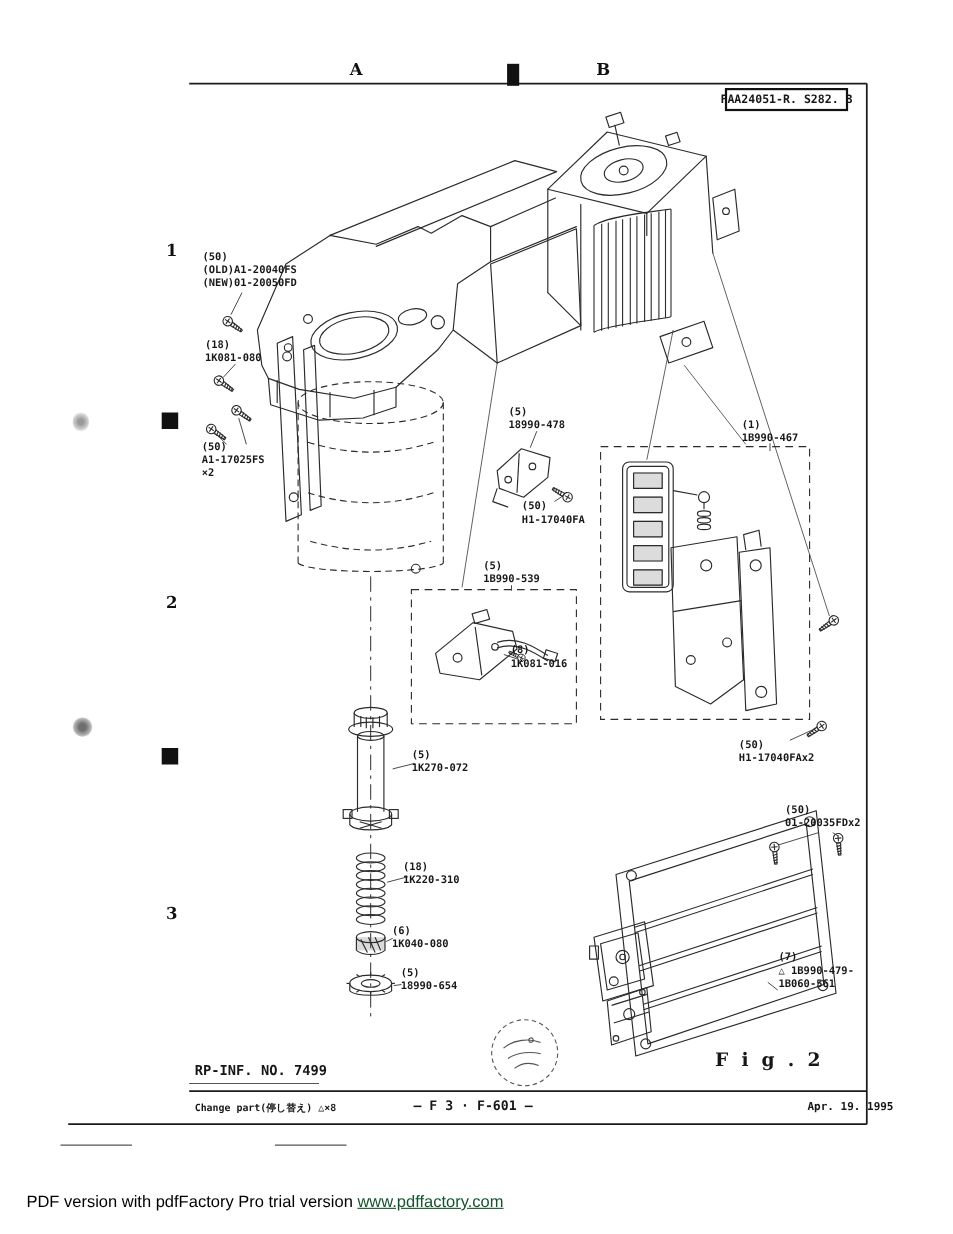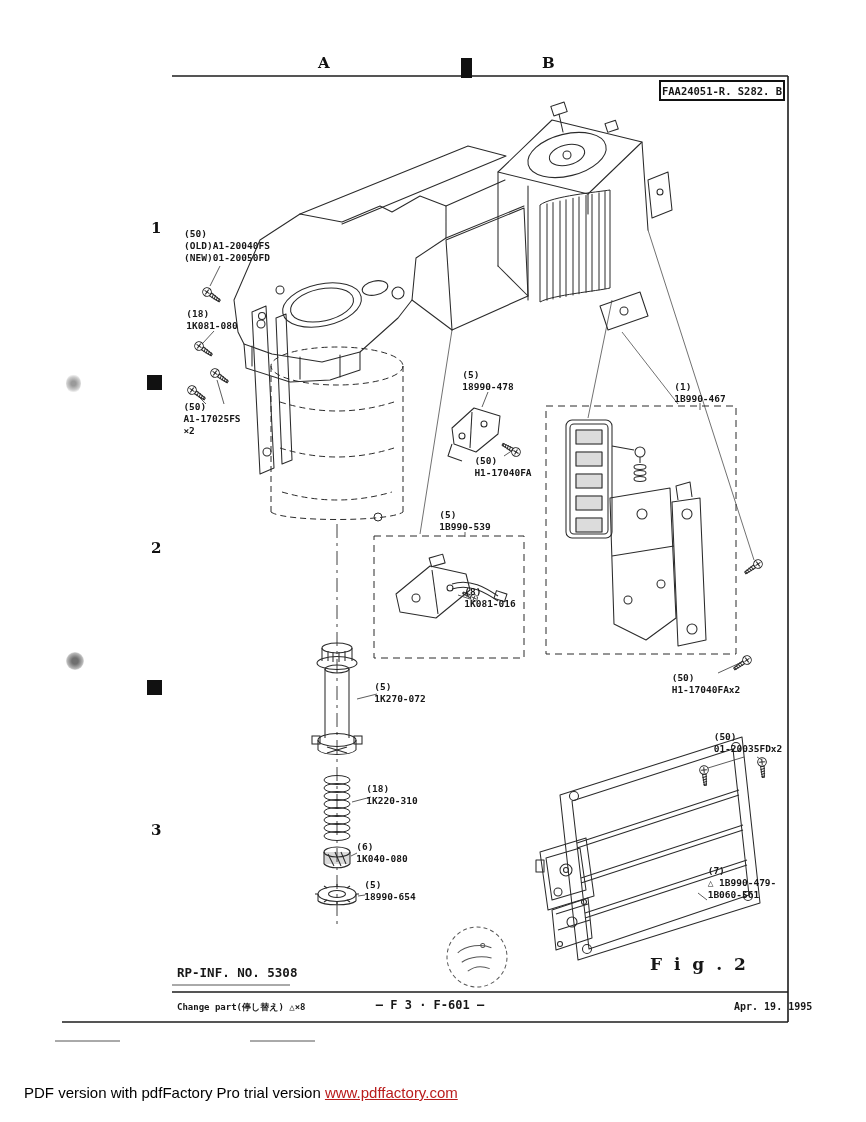--- a/index.html
+++ b/index.html
@@ -3,35 +3,35 @@
 <meta charset="utf-8">
 <style>
   html,body{margin:0;padding:0;background:#fff;}
   #page{position:relative;width:866px;height:1122px;background:#fff;overflow:hidden;
         font-family:"DejaVu Sans Mono",monospace;color:#171717;}
   svg{position:absolute;left:0;top:0;}
   .plabel{position:absolute;font:bold 9.5px "DejaVu Sans Mono",monospace;color:#171717;
           white-space:pre-line;transform:translateX(-50%);line-height:1.25;}
   .rownum{position:absolute;font:bold 15px "DejaVu Serif",serif;color:#111;}
   .gridletter{position:absolute;font:bold 15px "DejaVu Serif",serif;color:#111;letter-spacing:1px;}
-  .docref{position:absolute;left:659px;top:80px;width:126px;height:21px;border:2px solid #111;
+  .docref{position:absolute;left:659px;top:80px;width:112px;height:21px;border:2px solid #111;
           box-sizing:border-box;display:flex;align-items:center;justify-content:center;
           font:bold 10.5px "DejaVu Sans Mono",monospace;white-space:nowrap;}
   .rpinf{position:absolute;left:177px;top:965px;font:bold 12.5px "DejaVu Sans Mono",monospace;}
   .figlabel{position:absolute;left:650px;top:954px;font:bold 17px "DejaVu Serif",serif;letter-spacing:3px;}
   .changenote{position:absolute;left:177px;top:1001px;font:bold 9px "DejaVu Sans Mono",monospace;}
   .sheetref{position:absolute;left:430px;top:998px;transform:translateX(-50%);
             font:bold 12px "DejaVu Sans Mono",monospace;text-align:center;}
   .datelabel{position:absolute;left:703px;top:1001px;font:bold 10px "DejaVu Sans Mono",monospace;margin-left:31px;}
   .smudge1{position:absolute;left:66px;top:374px;width:15px;height:19px;border-radius:50%;
            background:radial-gradient(circle,#9a9a9a 20%,#cfcfcf 55%,transparent 75%);}
   .smudge2{position:absolute;left:66px;top:652px;width:18px;height:18px;border-radius:50%;
            background:radial-gradient(circle,#6f6f6f 25%,#b5b5b5 60%,transparent 78%);}
   .pdffooter{position:absolute;left:24px;top:1084px;font:15px "Liberation Sans",sans-serif;color:#000;}
-  .pdffooter a{color:#b91c1c;}
+  .pdffooter a{color:#14532d;}
 </style>
 </head>
 <body>
 
 <div id="page">
 
   <svg width="866" height="1122" viewBox="0 0 866 1122">
     <defs>
       <g id="screw">
         <circle cx="0" cy="0" r="4.3" fill="none"></circle>
@@ -351,21 +351,21 @@
   <div class="plabel" style="left:392px;top:783px;">(18)
 1K220-310</div>
   <div class="plabel" style="left:382px;top:841px;">(6)
 1K040-080</div>
   <div class="plabel" style="left:390px;top:879px;">(5)
 18990-654</div>
   <div class="plabel" style="left:742px;top:865px;">(7)
 △ 1B990-479-
 1B060-561</div>
 
-  <div class="rpinf">RP-INF. NO. 5308</div>
+  <div class="rpinf">RP-INF. NO. 7499</div>
   <div class="figlabel">F i g .  2</div>
   <div class="changenote">Change part(停し替え) △×8</div>
   <div class="sheetref">– F 3 · F-601 –</div>
   <div class="datelabel">Apr. 19. 1995</div>
 
   <div class="smudge1"></div>
   <div class="smudge2"></div>
 
   <div class="pdffooter"><span>PDF version with pdfFactory Pro trial version </span><a href="#">www.pdffactory.com</a></div>
 

